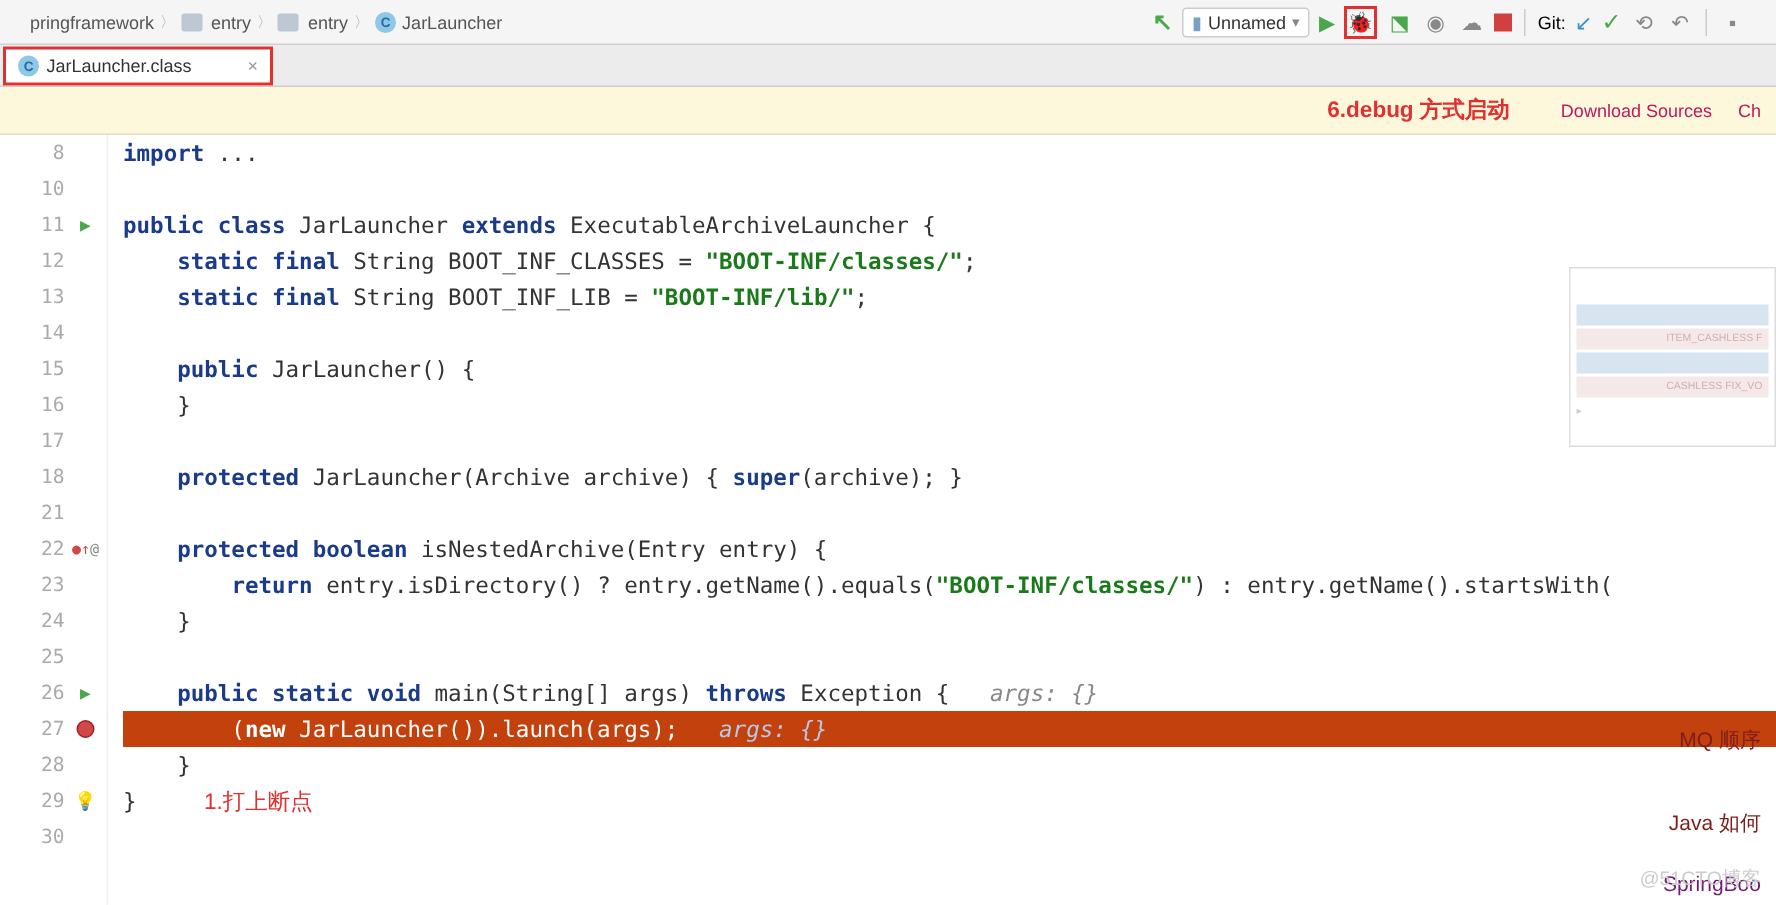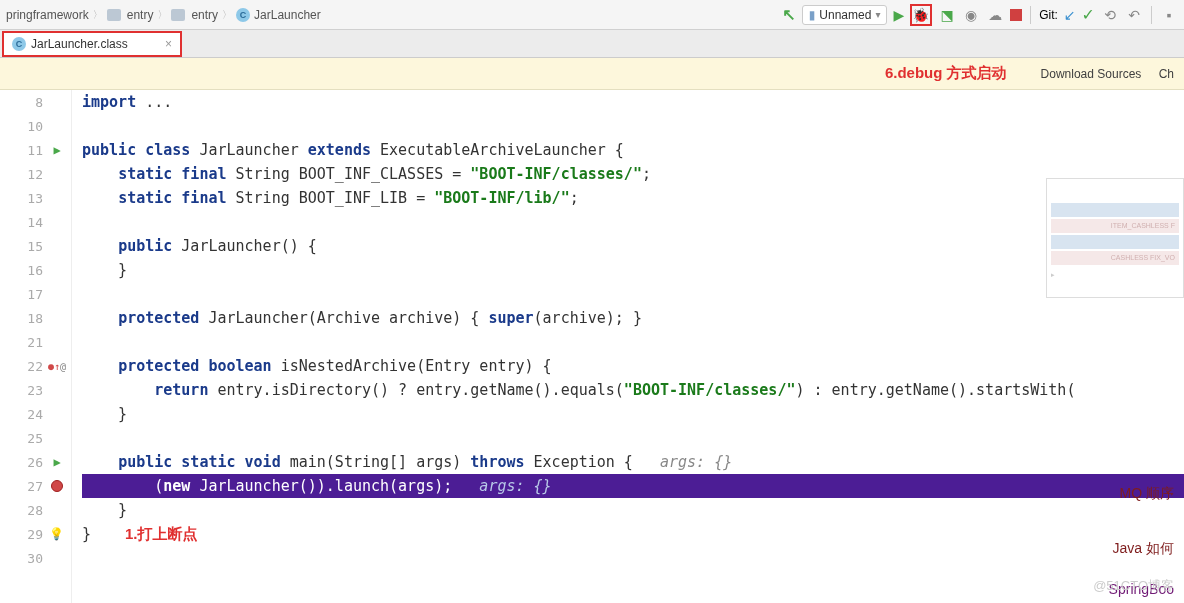--- a/index.html
+++ b/index.html
@@ -1,55 +1,55 @@
 <!DOCTYPE html>
 <html><head>
 <meta charset="utf-8">
 <style>
 *{box-sizing:border-box;margin:0;padding:0}
 body{font-family:Arial,sans-serif;font-size:13px;color:#333;background:#fff;overflow:hidden;width:1184px;height:603px;position:relative}
-.top{height:30px;display:flex;align-items:center;padding:0 6px;border-bottom:1px solid #d0d0d0;background:#f5f5f5}
+.top{height:30px;display:flex;align-items:center;padding:0 20px;border-bottom:1px solid #d0d0d0;background:#f5f5f5}
 .crumbs{display:flex;align-items:center;gap:4px;font-size:12px;color:#555}
 .crumbs .sep{color:#aaa;font-size:10px}
 .folder-icon{width:14px;height:12px;background:#bcc8d4;border-radius:2px;display:inline-block;margin-right:2px}
 .class-icon{width:14px;height:14px;border-radius:50%;background:#8dc8e8;display:inline-flex;align-items:center;justify-content:center;font-size:9px;font-weight:bold;color:#2a6a98}
 .top-right{margin-left:auto;display:flex;align-items:center;gap:6px}
 .nav-arrow{color:#4aa84a;font-size:16px;font-weight:bold}
 .runconf{display:flex;align-items:center;gap:4px;border:1px solid #ccc;padding:2px 6px;border-radius:3px;background:#fff;font-size:12px}
 .run-icon{color:#4aa84a;font-size:14px}
 .debug-btn{width:22px;height:22px;border:2px solid #e03030;display:flex;align-items:center;justify-content:center}
 .bug-icon{color:#4aa84a;font-size:14px}
 .tool-icon{width:18px;height:18px;display:inline-flex;align-items:center;justify-content:center;color:#888;font-size:14px}
 .stop-icon{width:12px;height:12px;background:#d04040}
 .sep-v{width:1px;height:18px;background:#ccc;margin:0 2px}
 .git-pull{color:#3a90d0;font-size:14px}
 .git-check{color:#4aa84a;font-size:16px}
 .tabs{height:28px;display:flex;align-items:center;padding-left:2px;background:#ececec;border-bottom:1px solid #ccc}
 .tab{display:flex;align-items:center;gap:5px;padding:4px 8px;background:#fff;border:2px solid #e03030;font-size:12px;width:180px}
 .tab .close{color:#999;font-size:12px;margin-left:auto}
 .banner{background:#fdf7dc;padding:6px 10px;font-size:12px;color:#555;display:flex;align-items:center;border-bottom:1px solid #e4dfc0}
 .banner .ann2{color:#e03030;font-weight:bold;font-size:15px;margin-left:auto;margin-right:20px}
-.banner .links{color:#404040;font-size:12px}
+.banner .links{color:#be185d;font-size:12px}
 .banner .links span{margin-left:14px}
 .editor{display:flex;height:calc(100% - 88px);position:relative}
 .gutter{width:72px;background:#fff;border-right:1px solid #eee;font-family:'Consolas','DejaVu Sans Mono',monospace;font-size:13px;color:#aaa}
 .gutter .row{height:24px;display:flex;align-items:center;justify-content:flex-end;padding-right:28px;position:relative}
 .gutter .icon-space{position:absolute;right:4px;width:20px;display:flex;align-items:center;justify-content:center}
 .run-tri{color:#4aa84a;font-size:12px}
 .bp{width:12px;height:12px;border-radius:50%;background:#d04848;border:1px solid #a02020}
 .override{font-size:10px}
 .code{flex:1;font-family:'Consolas','DejaVu Sans Mono',monospace;font-size:15px;line-height:24px;padding-left:10px;overflow:hidden;white-space:pre}
 .code .row{height:24px}
 .kw{color:#1a3a8a;font-weight:bold}
 .str{color:#1a7a1a;font-weight:bold}
 .cmt{color:#888;font-style:italic}
-.bg-line{background:#4c1d95;color:#fff}
+.bg-line{background:#c2410c;color:#fff}
 .bg-line *{color:#fff!important}
 .bg-line .cmt{color:#b8c8e8!important}
-.ann1{position:absolute;left:125px;top:525px;color:#e03030;font-weight:bold;font-size:15px}
+.ann1{position:absolute;left:136px;top:525px;color:#e03030;font-weight:normal;font-size:15px}
 .side-preview{position:absolute;right:0;top:88px;width:138px;height:120px;background:#fff;border:1px solid #ddd;font-size:7px;color:#d0b0b0;padding:10px 4px;line-height:12px}
 .side-preview .r{background:#f5e8e8;margin:2px 0;padding:1px 4px}
 .side-preview .b{background:#d8e4f0;margin:2px 0;padding:1px 4px;color:#888}
 .watermark{position:absolute;right:10px;bottom:8px;color:#ccc;font-size:13px}
 .faint{position:absolute;right:10px;font-size:14px;color:#7f1d1d}
 .bulb{color:#e0b030;font-size:12px}
 </style>
 </head>
 <body>
 

